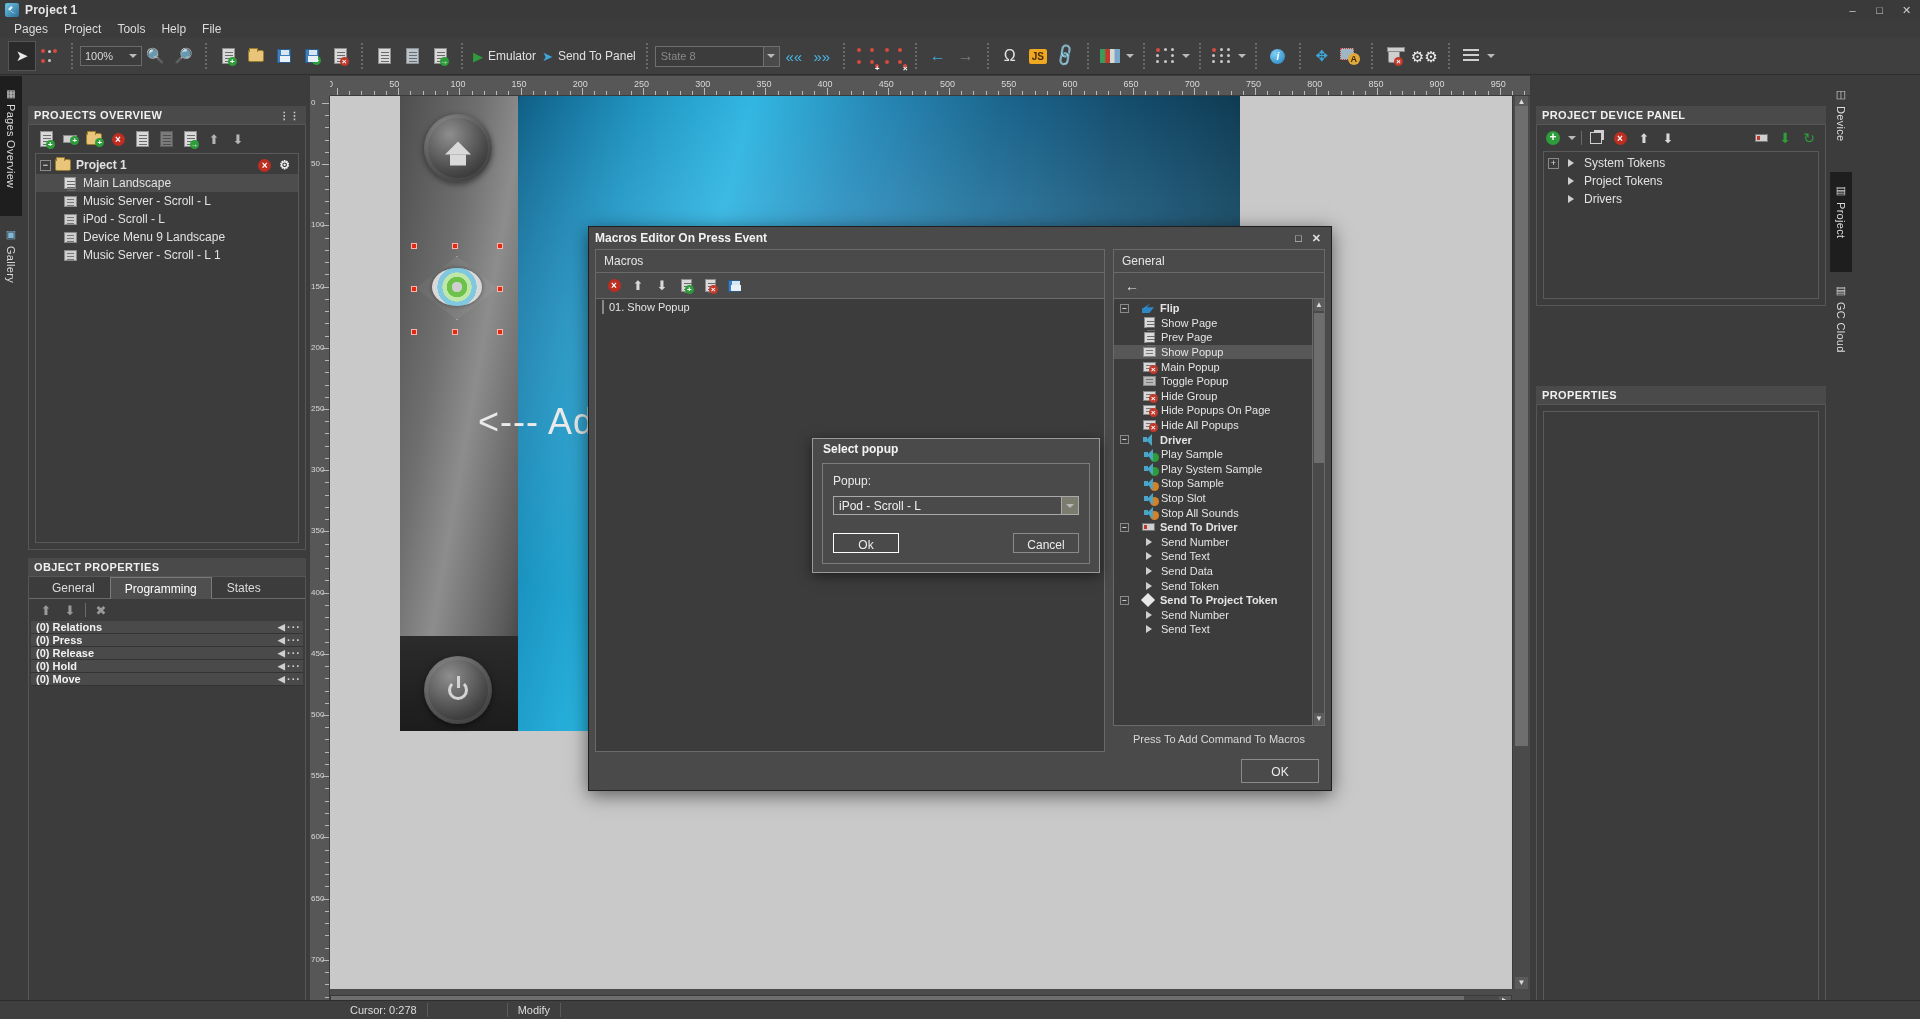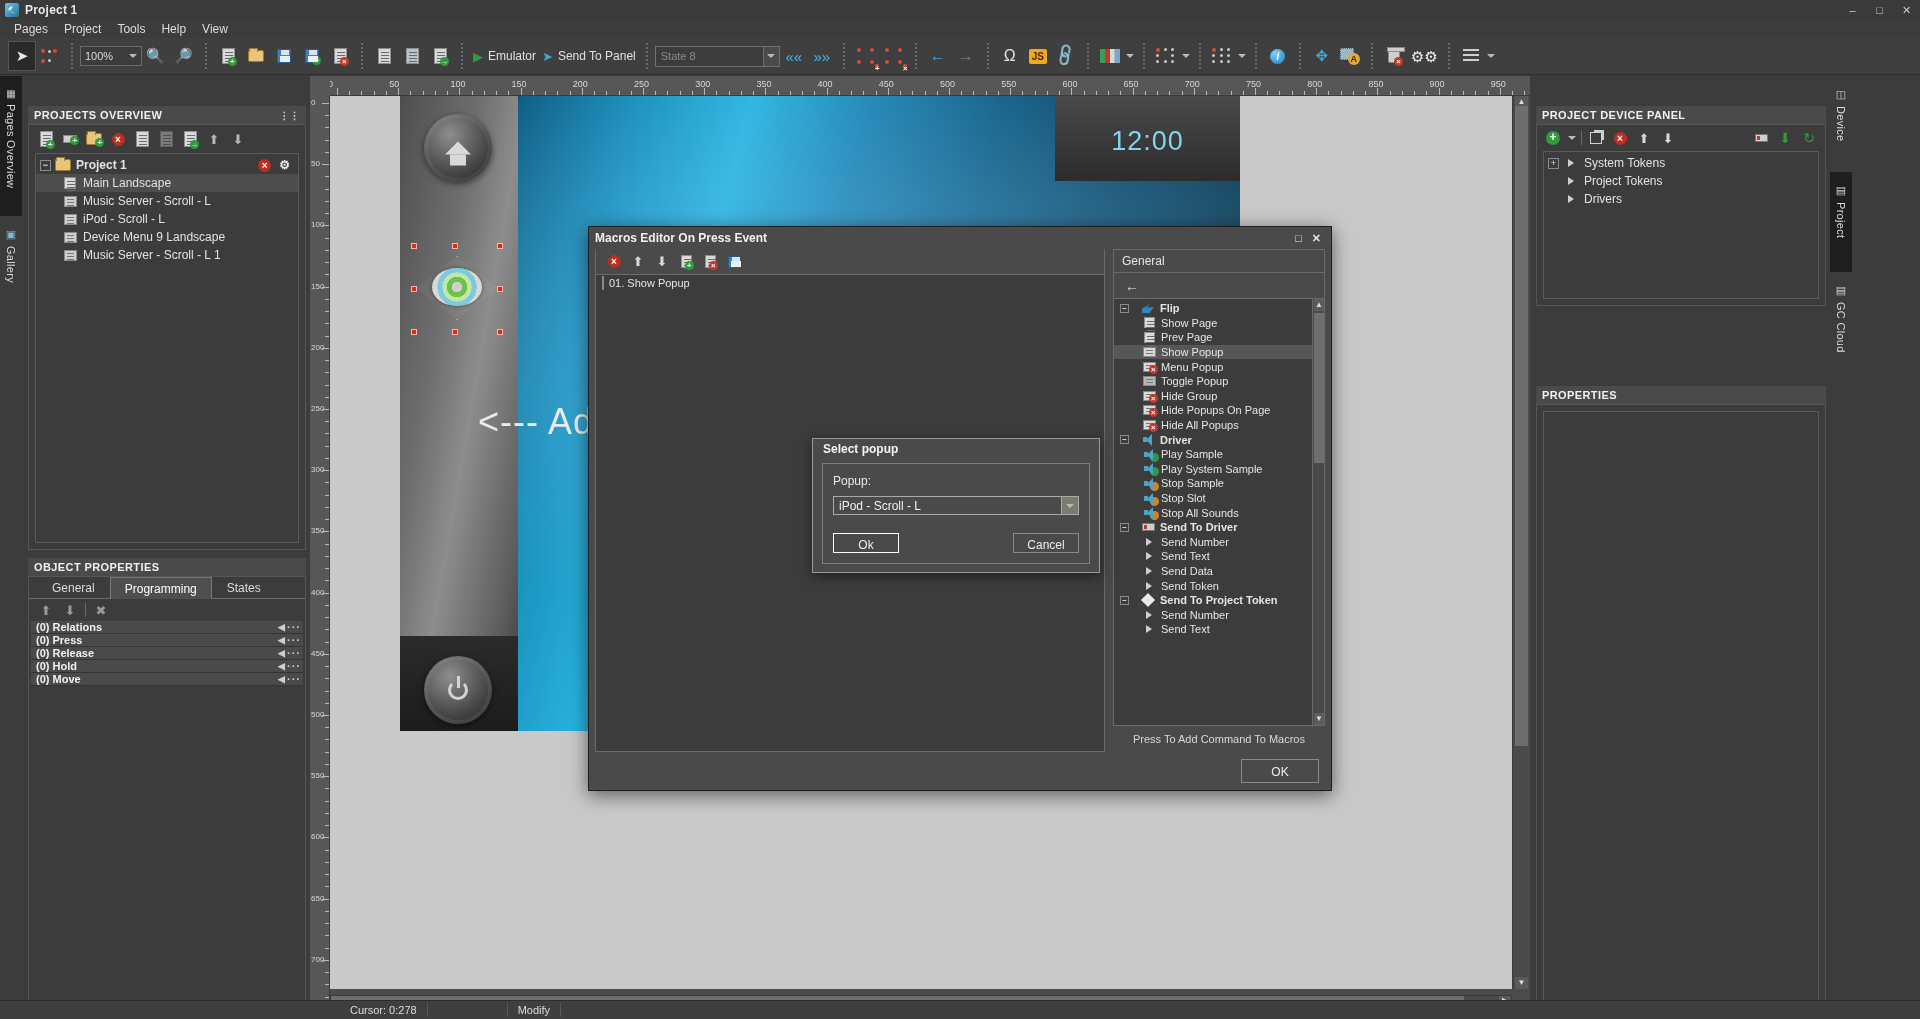--- a/index.html
+++ b/index.html
@@ -329,21 +329,21 @@
       <div class="winbtn">□</div>
       <div class="winbtn">✕</div>
     </div>
   </div>
 
   <div class="menubar">
     <div class="mi">Pages</div>
     <div class="mi">Project</div>
     <div class="mi">Tools</div>
     <div class="mi">Help</div>
-    <div class="mi">View</div>
+    <div class="mi">File</div>
   </div>
 
   <div class="toolbar">
     <div class="tbtn sel">
       <span style="font-size:15px;color:#e8e8e8;">➤</span>
     </div>
     <div class="tbtn">
       <span class="nodes">
         <i style="left:0;top:1px"></i>
           <i style="left:12px;top:1px"></i>
@@ -912,23 +912,20 @@
           <span class="handle" style="left:-3px;bottom:-3px"></span>
           <span class="handle" style="right:-3px;bottom:-3px"></span>
           <span class="handle" style="left:38px;top:-3px"></span>
           <span class="handle" style="left:38px;bottom:-3px"></span>
           <span class="handle" style="left:-3px;top:40px"></span>
           <span class="handle" style="right:-3px;top:40px"></span>
         </div>
 
         <div class="addtext">&lt;--- Add</div>
 
-        <div class="clockbox">
-          <span class="clocktxt">12:00</span>
-        </div>
         <div class="arrowtab"></div>
       </div>
     </div>
 
     <div class="vsb">
       <div class="ub">▲</div>
       <div class="vt"></div>
       <div class="db">▼</div>
     </div>
     <div class="hsb">
@@ -1029,20 +1026,21 @@
     <div class="dlg-title">
       <span>Macros Editor On Press Event</span>
       <span class="btns">
         <span>□</span>
         <span>✕</span>
       </span>
     </div>
     <div class="dlg-body">
 
       <div class="mac-col">
+        <div class="col-head">Macros</div>
         <div class="col-tools">
           <div class="tb">
               <span class="xcircle">×</span>
             </div>
           <div class="tb">
               <span style="color:#d8d8d8;font-size:13px">⬆</span>
             </div>
           <div class="tb">
               <span style="color:#d8d8d8;font-size:13px">⬇</span>
             </div>
@@ -1106,21 +1104,21 @@
                 </span>
                 <span>Show Popup</span>
               </div>
               <div class="crow">
                 <span class="cind" style="width:22px"></span>
                 <span class="cico">
                   <span class="popicon">
                     <i class="badge bg-red" style="right:-3px;bottom:-3px">×</i>
                   </span>
                 </span>
-                <span>Menu Popup</span>
+                <span>Main Popup</span>
               </div>
               <div class="crow">
                 <span class="cind" style="width:22px"></span>
                 <span class="cico">
                   <span class="popicon" style="background:#b8b8b8"></span>
                 </span>
                 <span>Toggle Popup</span>
               </div>
               <div class="crow">
                 <span class="cind" style="width:22px"></span>

